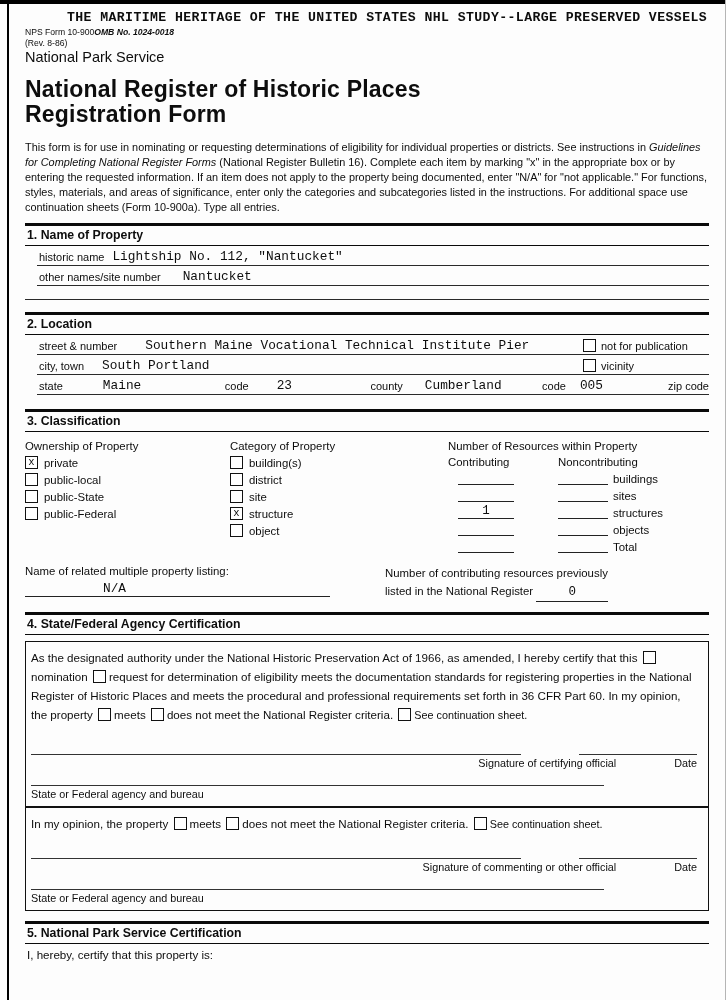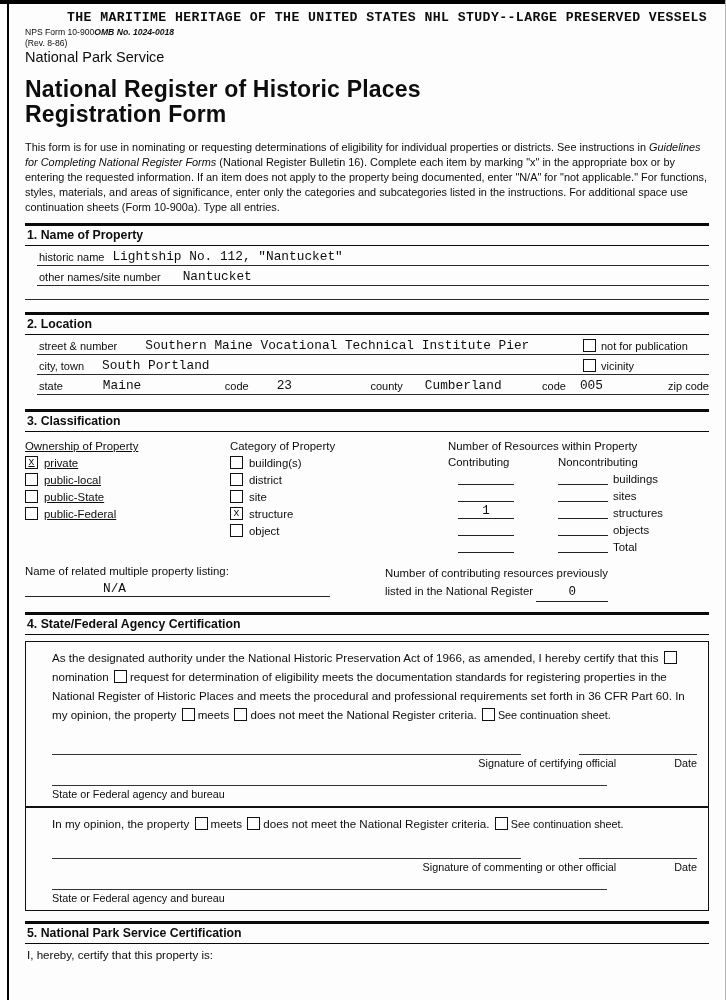--- a/index.html
+++ b/index.html
@@ -35,21 +35,21 @@
   .res-sub{display:flex;font-size:11.4px;margin:4px 0 2px;}
   .res-row{display:flex;align-items:flex-end;margin-bottom:2px;font-size:11.4px;}
   .res-c{width:56px;border-bottom:1.4px solid #222;text-align:center;font-family:"Liberation Mono",monospace;font-size:12.5px;height:14px;margin-left:10px;}
   .res-n{width:50px;border-bottom:1.4px solid #222;height:14px;margin-left:44px;margin-right:5px;}
   .related-wrap{display:flex;margin-top:10px;}
   .related-left{width:360px;font-size:11.4px;}
   .related-line{width:305px;border-bottom:1.4px solid #222;margin-top:4px;padding-left:78px;box-sizing:border-box;}
   .prev-right{font-size:11.4px;line-height:1.5;}
   .prev-val{display:inline-block;width:72px;border-bottom:1.4px solid #222;text-align:center;font-family:"Liberation Mono",monospace;font-size:12.5px;}
 
-  .certbox{border:1.6px solid #111;margin-top:6px;padding:7px 11px 5px 26px;}
+  .certbox{border:1.6px solid #111;margin-top:6px;padding:7px 11px 5px 5px;}
   .certtext{font-size:11.6px;line-height:1.62;}
   .certtext .cb{margin:0 3px 0 2px;}
   .sigrow{display:flex;align-items:flex-end;margin-top:20px;}
   .sigline{flex:1;border-bottom:1.2px solid #333;height:10px;margin-right:58px;}
   .dateline{width:118px;border-bottom:1.2px solid #333;height:10px;}
   .siglabels{display:flex;font-size:10.8px;margin-top:2px;text-align:right;}
   .siglabels .l1{flex:1;margin-right:58px;}
   .agline{width:86%;border-bottom:1.2px solid #333;height:16px;}
   .aglabel{font-size:10.8px;margin:2px 0 1px;}
 
@@ -116,21 +116,21 @@
       <span class="flabel">county</span>
       <span class="fval" style="margin-left:22px;width:125px;">Cumberland</span>
       <span class="flabel">code</span>
       <span class="fval" style="margin-left:14px;width:62px;">005</span>
       <span class="flabel" style="margin-left:30px;">zip code</span>
     </div>
 
     <div class="sechead" style="margin-top:14px;">3.  Classification</div>
     <div class="cols3">
 
-      <div style="width:205px;text-decoration:underline;">
+      <div style="width:205px;">
         <div class="colhead">Ownership of Property</div>
         <div class="cbitem">
             <span class="cb mono">x</span>
             <span>private</span>
           </div>
         <div class="cbitem">
             <span class="cb"></span>
             <span>public-local</span>
           </div>
         <div class="cbitem">

